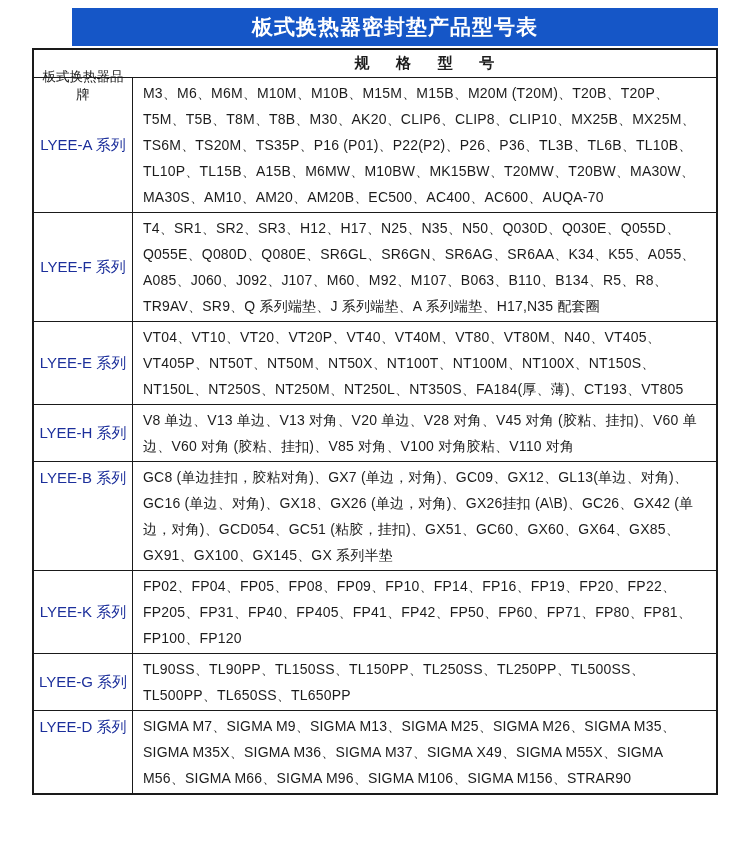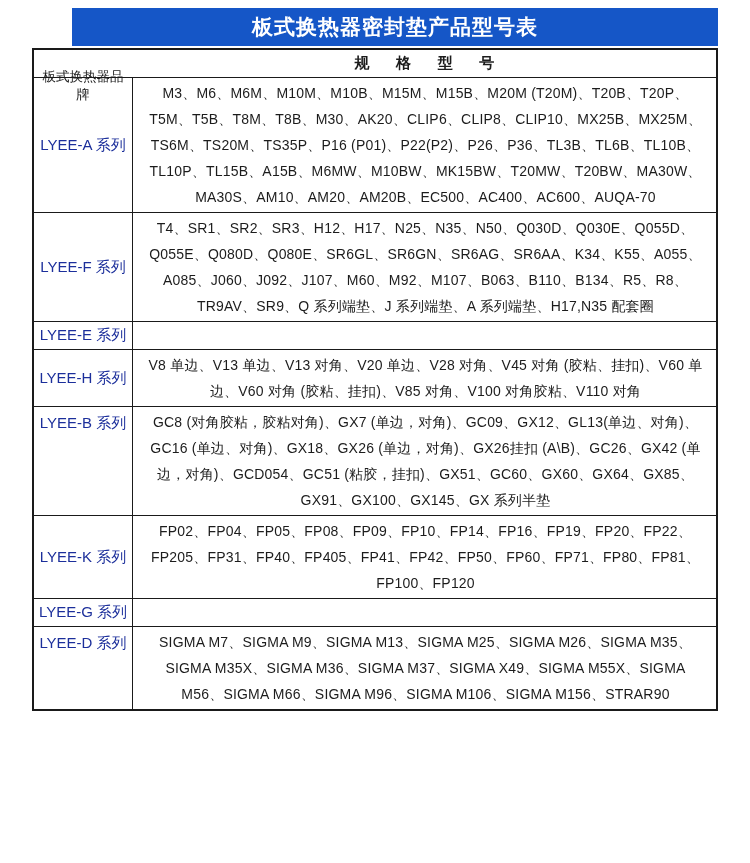--- a/index.html
+++ b/index.html
@@ -53,21 +53,20 @@
   .row.label-top .brand-cell{
     align-items:flex-start;
     padding-top:7px;
   }
   .spec-cell{
     flex:1 1 auto;
     font-size:14px;
     line-height:26px;
     padding:2px 8px 2px 10px;
     letter-spacing:0.2px;
-    text-align:center;
   }
   .header-row{
     height:28px;
   }
   .header-row .brand-cell{
     color:var(--c-text);
     font-weight:normal;
     font-size:13.5px;
     margin-top:32px;
   }
@@ -99,40 +98,42 @@
     <div class="spec-cell">M3、M6、M6M、M10M、M10B、M15M、M15B、M20M (T20M)、T20B、T20P、T5M、T5B、T8M、T8B、M30、AK20、CLIP6、CLIP8、CLIP10、MX25B、MX25M、TS6M、TS20M、TS35P、P16 (P01)、P22(P2)、P26、P36、TL3B、TL6B、TL10B、TL10P、TL15B、A15B、M6MW、M10BW、MK15BW、T20MW、T20BW、MA30W、MA30S、AM10、AM20、AM20B、EC500、AC400、AC600、AUQA-70</div>
   </div>
 
   <div class="row">
     <div class="brand-cell">LYEE-F 系列</div>
     <div class="spec-cell">T4、SR1、SR2、SR3、H12、H17、N25、N35、N50、Q030D、Q030E、Q055D、Q055E、Q080D、Q080E、SR6GL、SR6GN、SR6AG、SR6AA、K34、K55、A055、A085、J060、J092、J107、M60、M92、M107、B063、B110、B134、R5、R8、TR9AV、SR9、Q 系列端垫、J 系列端垫、A 系列端垫、H17,N35 配套圈</div>
   </div>
 
   <div class="row">
     <div class="brand-cell">LYEE-E 系列</div>
+    <div class="spec-cell">VT04、VT10、VT20、VT20P、VT40、VT40M、VT80、VT80M、N40、VT405、VT405P、NT50T、NT50M、NT50X、NT100T、NT100M、NT100X、NT150S、NT150L、NT250S、NT250M、NT250L、NT350S、FA184(厚、薄)、CT193、VT805</div>
   </div>
 
   <div class="row">
     <div class="brand-cell">LYEE-H 系列</div>
     <div class="spec-cell">V8 单边、V13 单边、V13 对角、V20 单边、V28 对角、V45 对角 (胶粘、挂扣)、V60 单边、V60 对角 (胶粘、挂扣)、V85 对角、V100 对角胶粘、V110 对角</div>
   </div>
 
   <div class="row label-top">
     <div class="brand-cell">LYEE-B 系列</div>
-    <div class="spec-cell">GC8 (对角胶粘，胶粘对角)、GX7 (单边，对角)、GC09、GX12、GL13(单边、对角)、GC16 (单边、对角)、GX18、GX26 (单边，对角)、GX26挂扣 (A\B)、GC26、GX42 (单边，对角)、GCD054、GC51 (粘胶，挂扣)、GX51、GC60、GX60、GX64、GX85、GX91、GX100、GX145、GX 系列半垫</div>
+    <div class="spec-cell">GC8 (单边挂扣，胶粘对角)、GX7 (单边，对角)、GC09、GX12、GL13(单边、对角)、GC16 (单边、对角)、GX18、GX26 (单边，对角)、GX26挂扣 (A\B)、GC26、GX42 (单边，对角)、GCD054、GC51 (粘胶，挂扣)、GX51、GC60、GX60、GX64、GX85、GX91、GX100、GX145、GX 系列半垫</div>
   </div>
 
 
   <div class="row">
     <div class="brand-cell">LYEE-K 系列</div>
     <div class="spec-cell">FP02、FP04、FP05、FP08、FP09、FP10、FP14、FP16、FP19、FP20、FP22、FP205、FP31、FP40、FP405、FP41、FP42、FP50、FP60、FP71、FP80、FP81、FP100、FP120</div>
   </div>
 
   <div class="row">
     <div class="brand-cell">LYEE-G 系列</div>
+    <div class="spec-cell">TL90SS、TL90PP、TL150SS、TL150PP、TL250SS、TL250PP、TL500SS、TL500PP、TL650SS、TL650PP</div>
   </div>
 
   <div class="row label-top">
     <div class="brand-cell">LYEE-D 系列</div>
     <div class="spec-cell">SIGMA M7、SIGMA M9、SIGMA M13、SIGMA M25、SIGMA M26、SIGMA M35、SIGMA M35X、SIGMA M36、SIGMA M37、SIGMA X49、SIGMA M55X、SIGMA M56、SIGMA M66、SIGMA M96、SIGMA M106、SIGMA M156、STRAR90</div>
   </div>
 
 </div>
   </div>
 </div>

